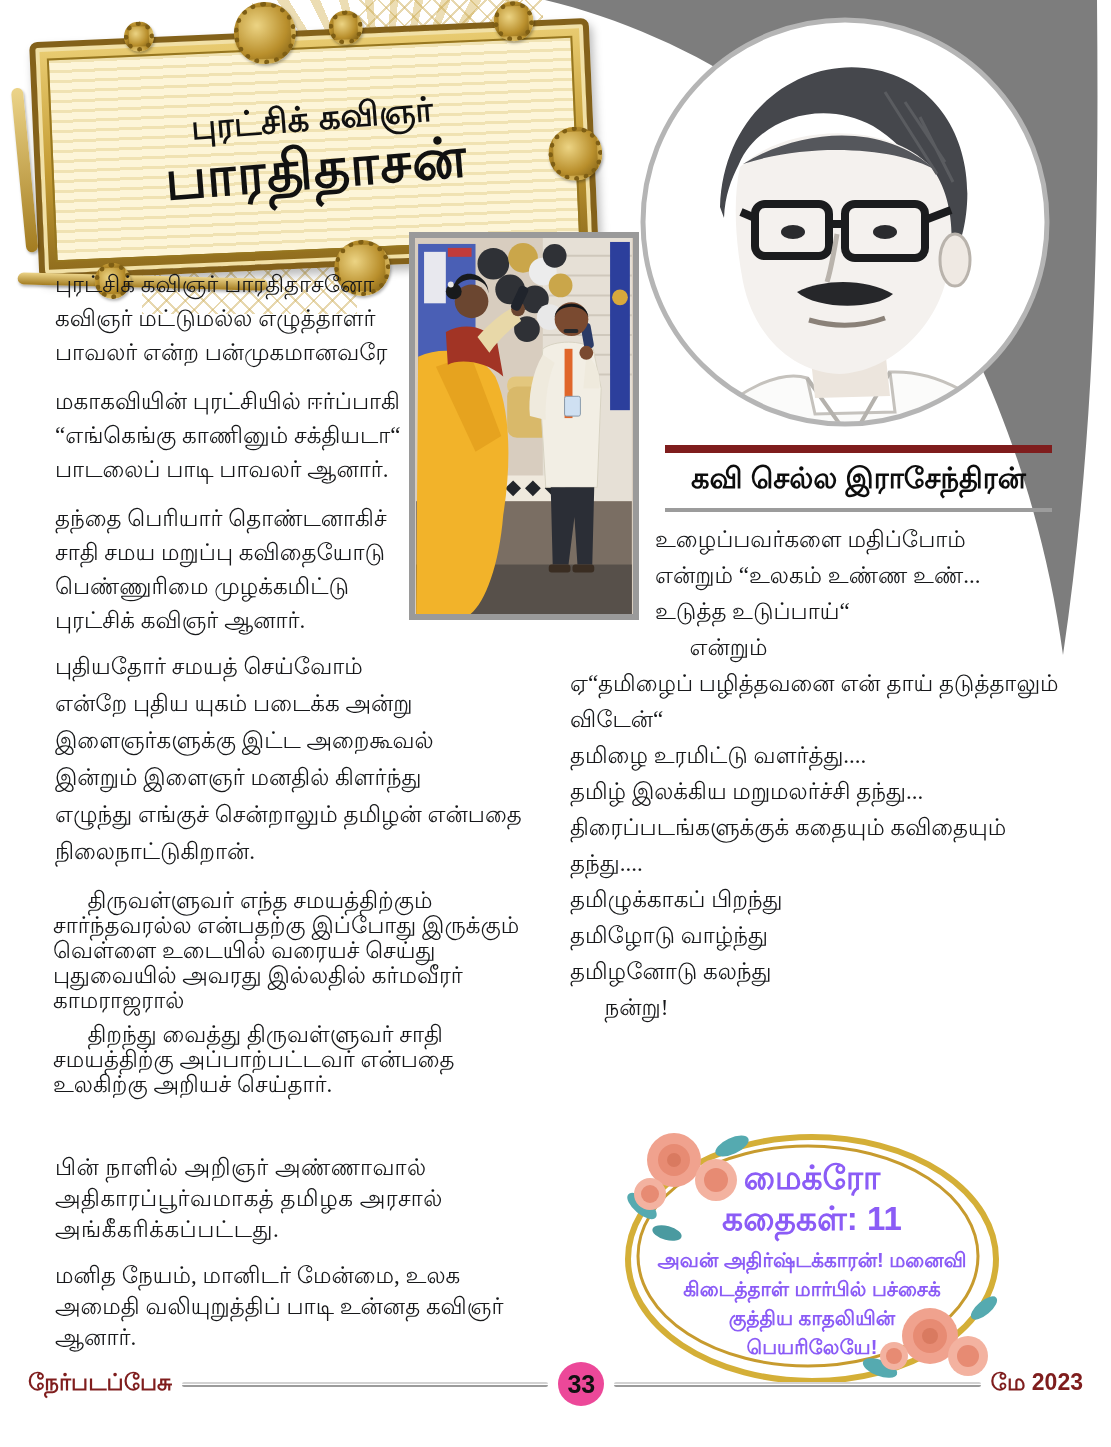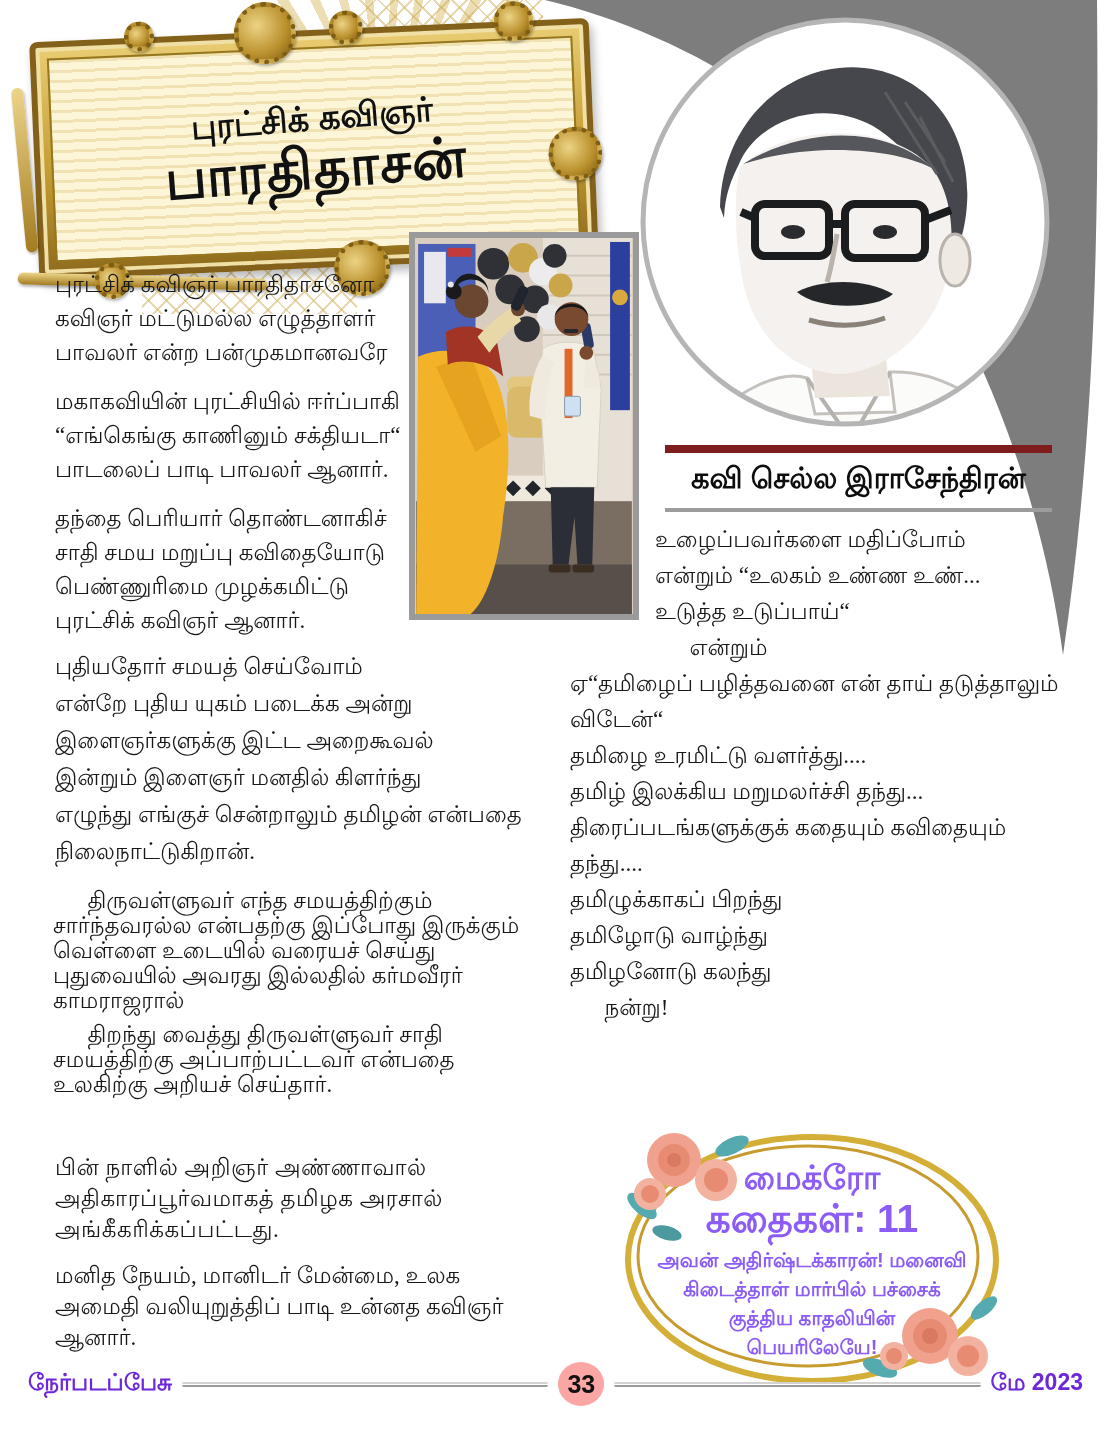--- a/index.html
+++ b/index.html
@@ -49,29 +49,29 @@
     margin:0 8px 10px 95px;padding:9px 0;text-align:center;}
   .author-name{font-family:"Liberation Sans",sans-serif;font-size:29px;font-weight:800;color:#0d0d0d;}
   .rcol .para{font-size:23px;line-height:36px;margin:0;}
   .rcol .poem{padding-left:85px;}
   
   .micro{position:absolute;left:612px;top:1128px;width:400px;height:262px;z-index:3;}
   .micro svg{position:absolute;left:0;top:0;}
   .micro-text{position:absolute;left:30px;right:30px;top:30px;text-align:center;
     font-family:"Liberation Sans",sans-serif;color:#8b5cf6;}
   .m1{font-size:33px;font-weight:800;line-height:40px;}
-  .m2{font-size:39px;font-weight:800;line-height:42px;}
+  .m2{font-size:33px;font-weight:800;line-height:42px;}
   .mbody{font-size:20px;font-weight:700;line-height:29px;margin-top:6px;white-space:pre-wrap;}
   
   .footer{position:absolute;left:28px;right:28px;top:1360px;height:48px;z-index:4;
     display:flex;align-items:center;gap:10px;}
-  .fmag,.fdate{font-family:"Liberation Sans",sans-serif;font-size:23px;font-weight:800;color:#6d28d9;white-space:nowrap;}
+  .fmag,.fdate{font-family:"Liberation Sans",sans-serif;font-size:23px;font-weight:800;color:#7f1d1d;white-space:nowrap;}
   .fline{flex:1;height:5px;border-radius:2px;
     background:linear-gradient(180deg,#d2d2d2 0 2px,#ffffff 2px 3px,#9b9b9b 3px 5px);}
-  .pagenum{width:46px;height:44px;border-radius:50%;background:#fca5a5;flex:0 0 auto;
+  .pagenum{width:46px;height:44px;border-radius:50%;background:#ec4899;flex:0 0 auto;
     display:flex;align-items:center;justify-content:center;
     font-family:"Liberation Sans",sans-serif;font-size:25px;font-weight:800;color:#111;}
 </style>
 </head>
 <body>
 
 <svg id="topdecor" width="1111" height="820" viewBox="0 0 1111 820">
   <defs>
     <clipPath id="pc">
         <circle cx="845" cy="222" r="200"></circle>

